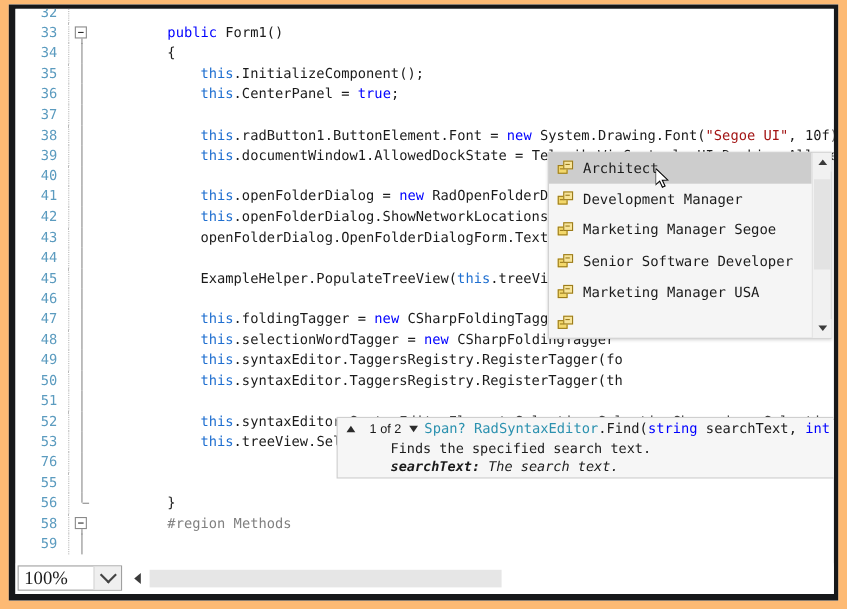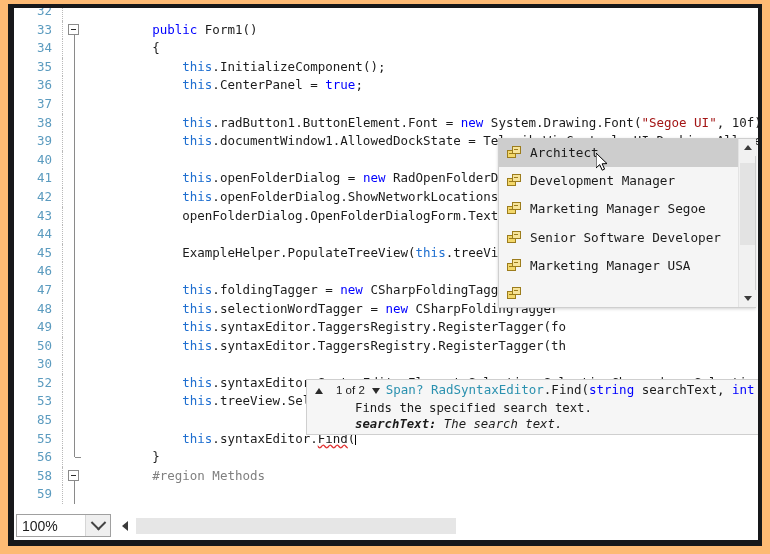--- a/index.html
+++ b/index.html
@@ -174,22 +174,22 @@
   
   .bottom-bar{
     position:absolute;left:0;right:0;bottom:0;height:28px;background:#ffffff;
   }
   .zoom-combo{
     position:absolute;left:2px;top:2px;width:95px;height:23px;
     border:1px solid #a0a0a0;box-sizing:border-box;background:#ffffff;
     display:flex;align-items:center;
   }
   .zoom-value{
-    flex:1;padding-left:5px;font-family:Liberation Sans, sans-serif;
-    font-size:14px;color:#1b1b1b;
+    flex:1;padding-left:5px;font-family:Liberation Serif, serif;
+    font-size:17px;color:#1b1b1b;
   }
   .zoom-btn{
     width:25px;height:100%;background:#efefef;border-left:1px solid #d6d6d6;
     display:flex;align-items:center;justify-content:center;box-sizing:border-box;
   }
   .chev{
     width:9px;height:9px;border-right:2px solid #444;border-bottom:2px solid #444;
     transform:rotate(45deg) translate(-2px,-2px);
   }
   .hscroll{
@@ -224,25 +224,25 @@
           <div class="code-row"><div class="ln">41</div><div class="dotted"></div><div class="fold-col"><div class="fold-line"></div></div><div class="ctext" style="left: 168.24px;"><span class="th">this</span><span class="pl">.</span><span class="pl">openFolderDialog</span> <span class="pl">=</span> <span class="kw">new</span> <span class="pl">RadOpenFolderDialog</span><span class="pl">();</span></div></div>
           <div class="code-row"><div class="ln">42</div><div class="dotted"></div><div class="fold-col"><div class="fold-line"></div></div><div class="ctext" style="left: 168.24px;"><span class="th">this</span><span class="pl">.</span><span class="pl">openFolderDialog</span><span class="pl">.</span><span class="pl">ShowNetworkLocations</span> <span class="pl">=</span> <span class="kw">false</span><span class="pl">;</span></div></div>
           <div class="code-row"><div class="ln">43</div><div class="dotted"></div><div class="fold-col"><div class="fold-line"></div></div><div class="ctext" style="left: 168.24px;"><span class="pl">openFolderDialog</span><span class="pl">.</span><span class="pl">OpenFolderDialogForm</span><span class="pl">.</span><span class="pl">Text</span> <span class="pl">=</span> <span class="st">"Open</span></div></div>
           <div class="code-row"><div class="ln">44</div><div class="dotted"></div><div class="fold-col"><div class="fold-line"></div></div><div class="ctext" style="left: 78px;"></div></div>
           <div class="code-row"><div class="ln">45</div><div class="dotted"></div><div class="fold-col"><div class="fold-line"></div></div><div class="ctext" style="left: 168.24px;"><span class="pl">ExampleHelper</span><span class="pl">.</span><span class="pl">PopulateTreeView</span><span class="pl">(</span><span class="th">this</span><span class="pl">.</span><span class="pl">treeView</span><span class="pl">);</span></div></div>
           <div class="code-row"><div class="ln">46</div><div class="dotted"></div><div class="fold-col"><div class="fold-line"></div></div><div class="ctext" style="left: 78px;"></div></div>
           <div class="code-row"><div class="ln">47</div><div class="dotted"></div><div class="fold-col"><div class="fold-line"></div></div><div class="ctext" style="left: 168.24px;"><span class="th">this</span><span class="pl">.</span><span class="pl">foldingTagger</span> <span class="pl">=</span> <span class="kw">new</span> <span class="pl">CSharpFoldingTagger</span><span class="pl">(</span><span class="th">this</span><span class="pl">.</span><span class="pl">s</span></div></div>
           <div class="code-row"><div class="ln">48</div><div class="dotted"></div><div class="fold-col"><div class="fold-line"></div></div><div class="ctext" style="left: 168.24px;"><span class="th">this</span><span class="pl">.</span><span class="pl">selectionWordTagger</span> <span class="pl">=</span> <span class="kw">new</span> <span class="pl">CSharpFoldingTagger</span></div></div>
           <div class="code-row"><div class="ln">49</div><div class="dotted"></div><div class="fold-col"><div class="fold-line"></div></div><div class="ctext" style="left: 168.24px;"><span class="th">this</span><span class="pl">.</span><span class="pl">syntaxEditor</span><span class="pl">.</span><span class="pl">TaggersRegistry</span><span class="pl">.</span><span class="pl">RegisterTagger</span><span class="pl">(</span><span class="pl">fo</span></div></div>
           <div class="code-row"><div class="ln">50</div><div class="dotted"></div><div class="fold-col"><div class="fold-line"></div></div><div class="ctext" style="left: 168.24px;"><span class="th">this</span><span class="pl">.</span><span class="pl">syntaxEditor</span><span class="pl">.</span><span class="pl">TaggersRegistry</span><span class="pl">.</span><span class="pl">RegisterTagger</span><span class="pl">(</span><span class="pl">th</span></div></div>
-          <div class="code-row"><div class="ln">30</div><div class="dotted"></div><div class="fold-col"><div class="fold-line"></div></div><div class="ctext" style="left: 78px;"></div></div>
+          <div class="code-row"><div class="ln">51</div><div class="dotted"></div><div class="fold-col"><div class="fold-line"></div></div><div class="ctext" style="left: 78px;"></div></div>
           <div class="code-row"><div class="ln">52</div><div class="dotted"></div><div class="fold-col"><div class="fold-line"></div></div><div class="ctext" style="left: 168.24px;"><span class="th">this</span><span class="pl">.</span><span class="pl">syntaxEditor</span><span class="pl">.</span><span class="pl">SyntaxEditorElement</span><span class="pl">.</span><span class="pl">Selection</span><span class="pl">.</span><span class="pl">SelectionChanged</span> <span class="pl">+=</span> <span class="pl">Selection_SelectionCh</span></div></div>
           <div class="code-row"><div class="ln">53</div><div class="dotted"></div><div class="fold-col"><div class="fold-line"></div></div><div class="ctext" style="left: 168.24px;"><span class="th">this</span><span class="pl">.</span><span class="pl">treeView</span><span class="pl">.</span><span class="pl">SelectedNodeChanged</span> <span class="pl">+=</span> <span class="th">this</span><span class="pl">.</span><span class="th">TreeView_SelectionChanged</span><span class="pl">;</span></div></div>
-          <div class="code-row"><div class="ln">85</div><div class="dotted"></div><div class="fold-col"><div class="fold-line"></div></div><div class="ctext" style="left: 78px;"></div></div>
-          <div class="code-row"><div class="ln">55</div><div class="dotted"></div><div class="fold-col"><div class="fold-line"></div></div><div class="ctext" style="left: 168.24px;"><span class="th">this</span><span class="pl">.</span><span class="pl">syntaxEditor</span><span class="pl">.</span><span class="pl squig">Find</span><span class="pl">(</span><span class="caret"></span></div></div>
+          <div class="code-row"><div class="ln">76</div><div class="dotted"></div><div class="fold-col"><div class="fold-line"></div></div><div class="ctext" style="left: 78px;"></div></div>
+          <div class="code-row"><div class="ln">55</div><div class="dotted"></div><div class="fold-col"><div class="fold-line"></div></div></div>
           <div class="code-row"><div class="ln">56</div><div class="dotted"></div><div class="fold-col"><div class="fold-line half-top end-tick"></div></div><div class="ctext" style="left: 138.16px;"><span class="pl">}</span></div></div>
           <div class="code-row"><div class="ln">58</div><div class="dotted"></div><div class="fold-col"><div class="fold-line half-bot"></div><div class="fold-box"></div></div><div class="ctext" style="left: 138.16px;"><span class="reg">#region Methods</span></div></div>
           <div class="code-row"><div class="ln">59</div><div class="dotted"></div><div class="fold-col"><div class="fold-line"></div></div><div class="ctext" style="left: 78px;"></div></div>
         </div>
 
       <div id="completion">
         <div class="comp-list" id="comp-list">
             <div class="comp-item selected"><span class="comp-ico"><span class="b1"></span><span class="b2"></span></span><span>Architect</span></div>
             <div class="comp-item"><span class="comp-ico"><span class="b1"></span><span class="b2"></span></span><span>Development Manager</span></div>
             <div class="comp-item"><span class="comp-ico"><span class="b1"></span><span class="b2"></span></span><span>Marketing Manager Segoe</span></div>

